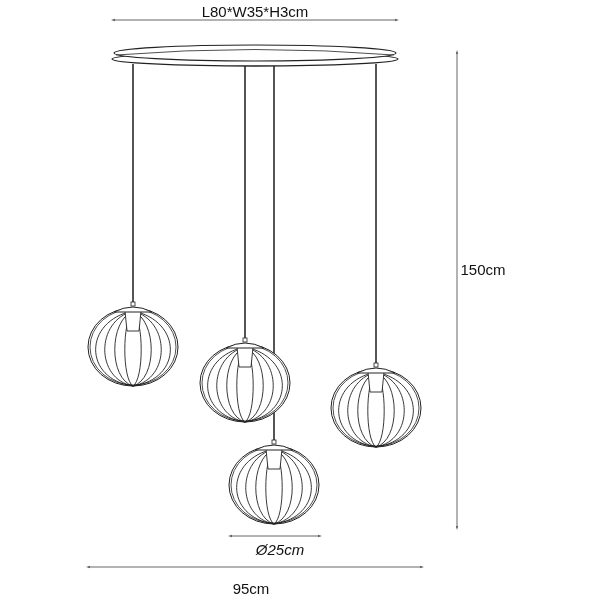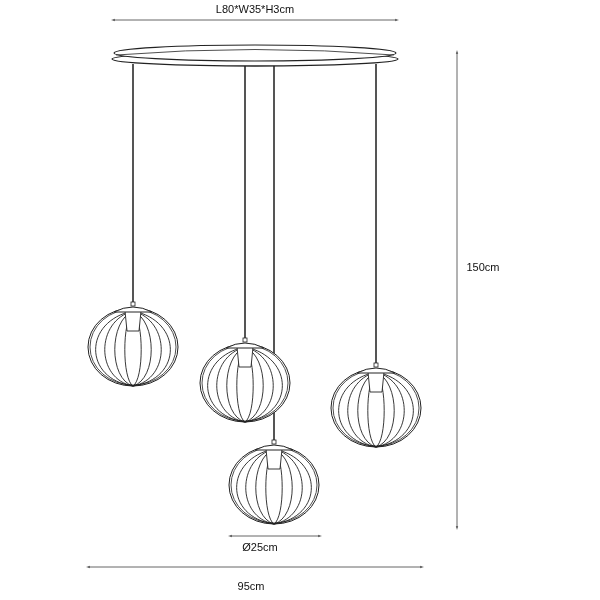--- a/index.html
+++ b/index.html
@@ -1,18 +1,18 @@
 <!DOCTYPE html>
 <html><head>
 <meta charset="utf-8">
 <style>
   html, body { margin: 0; padding: 0; background: #ffffff; }
   body { width: 600px; height: 600px; position: relative; overflow: hidden; font-family: "Liberation Sans", sans-serif; }
   svg { position: absolute; left: 0; top: 0; }
-  .label { position: absolute; font-size: 11px; color: #111; white-space: nowrap; transform: translateX(-50%); }
+  .label { position: absolute; font-size: 15px; color: #111; white-space: nowrap; transform: translateX(-50%); }
 </style>
 </head>
 <body>
 
 <svg width="600" height="600" viewBox="0 0 600 600" id="drawing">
     <defs>
       <marker id="arr" viewBox="0 0 10 10" refX="5" refY="5" markerWidth="4" markerHeight="4" orient="auto-start-reverse">
         <path d="M0,2 L10,5 L0,8 z" fill="#666666"></path>
       </marker>
     </defs>
@@ -84,14 +84,14 @@
       <path d="M376,372 C365.065,382 365.065,440 376,447" fill="none" stroke="#222222" stroke-width="0.9"></path>
       <path d="M376,372 C386.935,382 386.935,440 376,447" fill="none" stroke="#222222" stroke-width="0.9"></path>
       <path d="M368,372 L370,392 L382,392 L384,372" fill="#fff" stroke="#222222" stroke-width="0.9"></path>
       <path d="M357,373 Q376,363 395,373 Z" fill="#fff" stroke="#222222" stroke-width="1"></path>
       <rect x="374" y="363" width="4" height="4" fill="#fff" stroke="#222222" stroke-width="0.8"></rect>
     </g>
   </svg>
 
 <div class="label" style="left:255px;top:3px;">L80*W35*H3cm</div>
 <div class="label" style="left:483px;top:261px;">150cm</div>
-<div class="label" style="left:260px;top:541px;">Ø25cm</div>
+<div class="label" style="left:280px;top:541px;font-style:italic;">Ø25cm</div>
 <div class="label" style="left:251px;top:580px;">95cm</div>
 
 </body></html>

